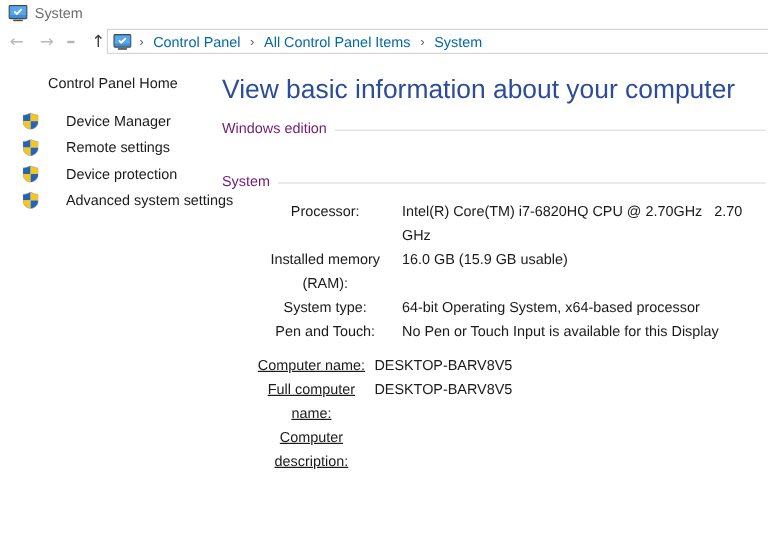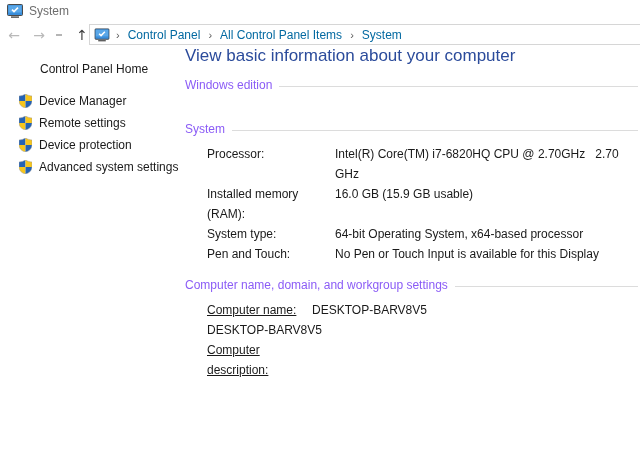--- a/index.html
+++ b/index.html
@@ -24,37 +24,37 @@
   .crumb { color:#0369a1; padding:0 2px; white-space:nowrap; }
   .crumb-sep { color:#5a5a5a; padding:0 6px; font-size:11px; }
 
   
   .sysicon { display:inline-block; width:16px; height:14px; position:relative; flex:0 0 auto; }
 
   
   .content { position:relative; height:406px; }
   .sidebar { position:absolute; left:12px; top:0; width:185px; padding-top:16px; }
   .side-home { margin-left:28px; margin-bottom:18px; }
-  .side-item { display:flex; align-items:center; gap:7px; margin-left:7px; height:14px; margin-top:8px; cursor:pointer; }
+  .side-item { display:flex; align-items:center; gap:23px; margin-left:7px; height:14px; margin-top:8px; cursor:pointer; }
   .side-item .lbl { white-space:nowrap; }
 
   .main { position:absolute; left:185px; right:0; top:0; padding-right:2px; }
-  .page-heading { font-size:17px; color:#2b4b9b; font-weight:400; }
+  .page-heading { margin-top:16px; font-size:22px; color:#2b4b9b; font-weight:400; }
 
   .section-hd { display:flex; align-items:center; }
-  .section-hd .st { white-space:nowrap; color:#8b5cf6; }
+  .section-hd .st { white-space:nowrap; color:#701a75; }
   .section-hd .rule { flex:1; height:1px; background:#dcdcdc; margin-left:7px; margin-top:2px; }
 
   .sec-edition    { margin-top:12px; }
   .sec-system     { margin-top:30px; }
   .sec-computer   { margin-top:14px; }
 
   .sec-body { margin-left:22px; margin-top:8px; }
   .row { display:flex; line-height:20px; }
-  .row .label { flex:0 0 auto; }
+  .row .label { flex:0 0 auto;text-align:center; }
   .sys-rows  .label { width:128px; }
   .comp-rows .label { width:105px;text-decoration:underline; }
   .plain-line { line-height:20px; }
 </style>
 </head>
 <body>
 
 <div class="titlebar">
   <span class="sysicon">
     <svg width="16" height="14" viewBox="0 0 16 14">
@@ -180,30 +180,27 @@
       <div class="row">
         <span class="label">System type:</span>
         <span class="value">64-bit Operating System, x64-based processor</span>
       </div>
       <div class="row">
         <span class="label">Pen and Touch:</span>
         <span class="value">No Pen or Touch Input is available for this Display</span>
       </div>
     </div>
 
-    <div class="section-hd sec-computer">
-      <span class="st">Computer name, domain, and workgroup settings</span>
-      <span class="rule"></span>
-    </div>
     <div class="sec-body comp-rows">
       <div class="row">
         <span class="label">Computer name:</span>
         <span class="value">DESKTOP-BARV8V5</span>
       </div>
       <div class="row">
+        <span class="label">Full computer name:</span>
         <span class="value">DESKTOP-BARV8V5</span>
       </div>
       <div class="row">
         <span class="label">Computer description:</span>
         <span class="value"></span>
       </div>
 
     </div>
 
   </div>

